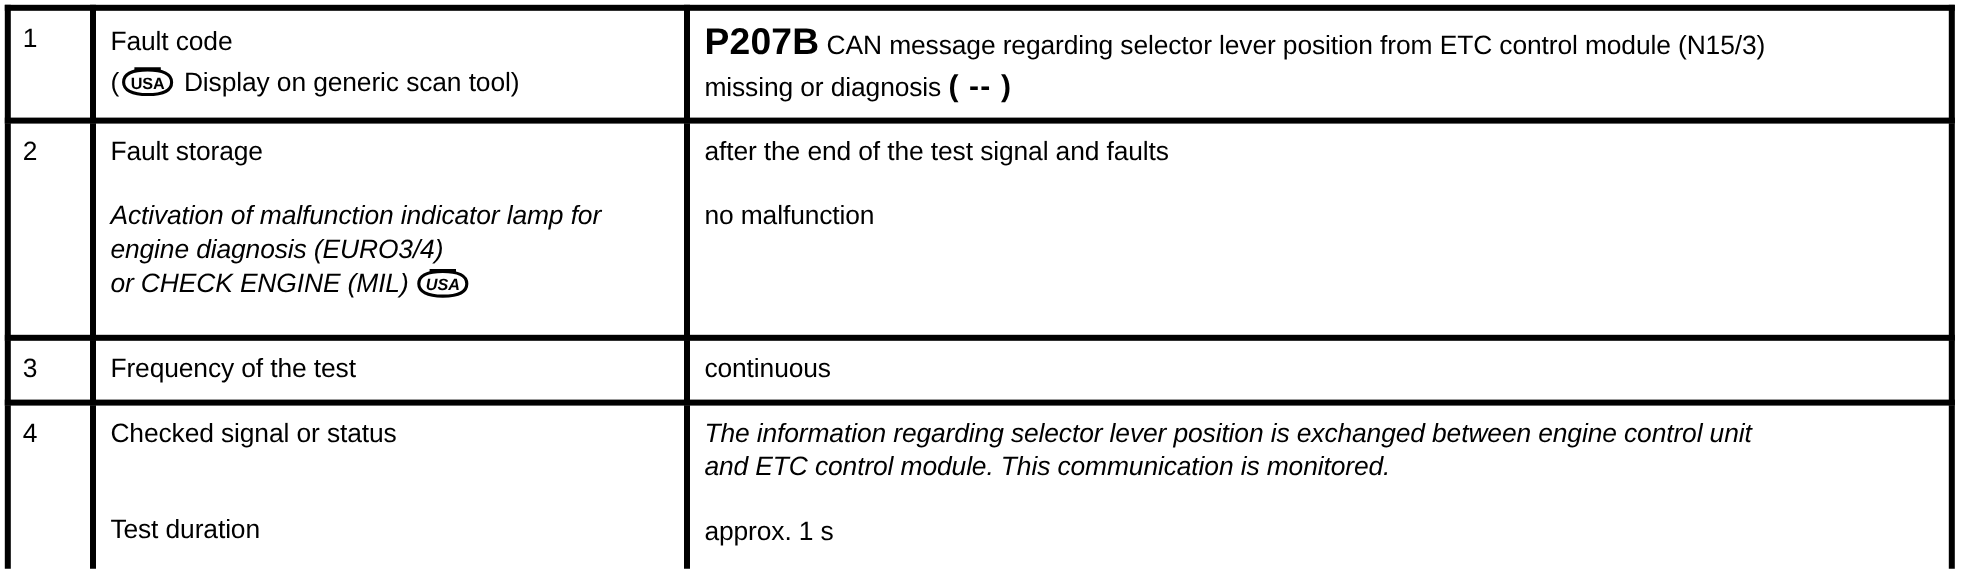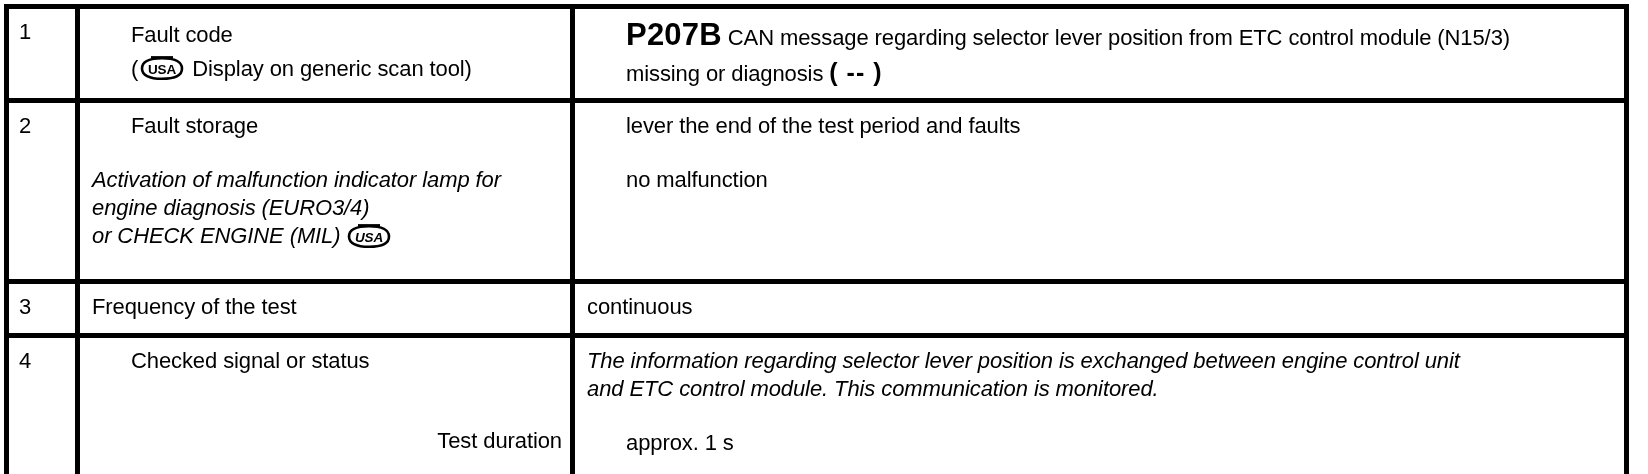--- a/index.html
+++ b/index.html
@@ -60,30 +60,29 @@
 
   
   .r1 .cell { height: 72px; }
   .r2 .cell { height: 159px; }
   .r3 .cell { height: 32px; }
   .r4 .cell { height: 133px; }
 
   .line {
     display: block;
     white-space: nowrap;
-    margin-left: 39px;
   }
   .wrapline {
     display: block;
     font-style: italic;
   }
 
   
   .gap-26 { margin-top: 26px; }
-  .gap-52 { margin-top: 52px; text-align: right; }
+  .gap-52 { margin-top: 52px; }
 
   .code {
     font-weight: bold;
     font-size: 31px;
     letter-spacing: 0.2px;
   }
   .bold-paren {
     font-weight: bold;
     font-size: 25px;
     letter-spacing: 1px;
@@ -166,21 +165,21 @@
                   <svg viewBox="0 0 46 27" xmlns="http://www.w3.org/2000/svg">
                     <path d="M3 13.5 C3 7 10 3.2 23 3.2 C36 3.2 43 7 43 13.5 C43 20 36 23.8 23 23.8 C10 23.8 3 20 3 13.5 Z" fill="none" stroke="#000" stroke-width="2.6"></path>
                     <line x1="12" y1="2.4" x2="34" y2="2.4" stroke="#000" stroke-width="2.6"></line>
                     <text x="23" y="19" font-family="Liberation Sans, sans-serif" font-size="13.5" font-weight="bold" text-anchor="middle" fill="#000">USA</text>
                   </svg>
                 </span></span>
           </div>
         </td>
         <td>
           <div class="cell">
-            <span class="line">lever the end of the test period and faults</span>
+            <span class="line">after the end of the test signal and faults</span>
             <span class="line gap-26">no malfunction</span>
           </div>
         </td>
       </tr>
 
       <tr class="r3">
         <td>
           <div class="cell num">3</div>
         </td>
         <td>

